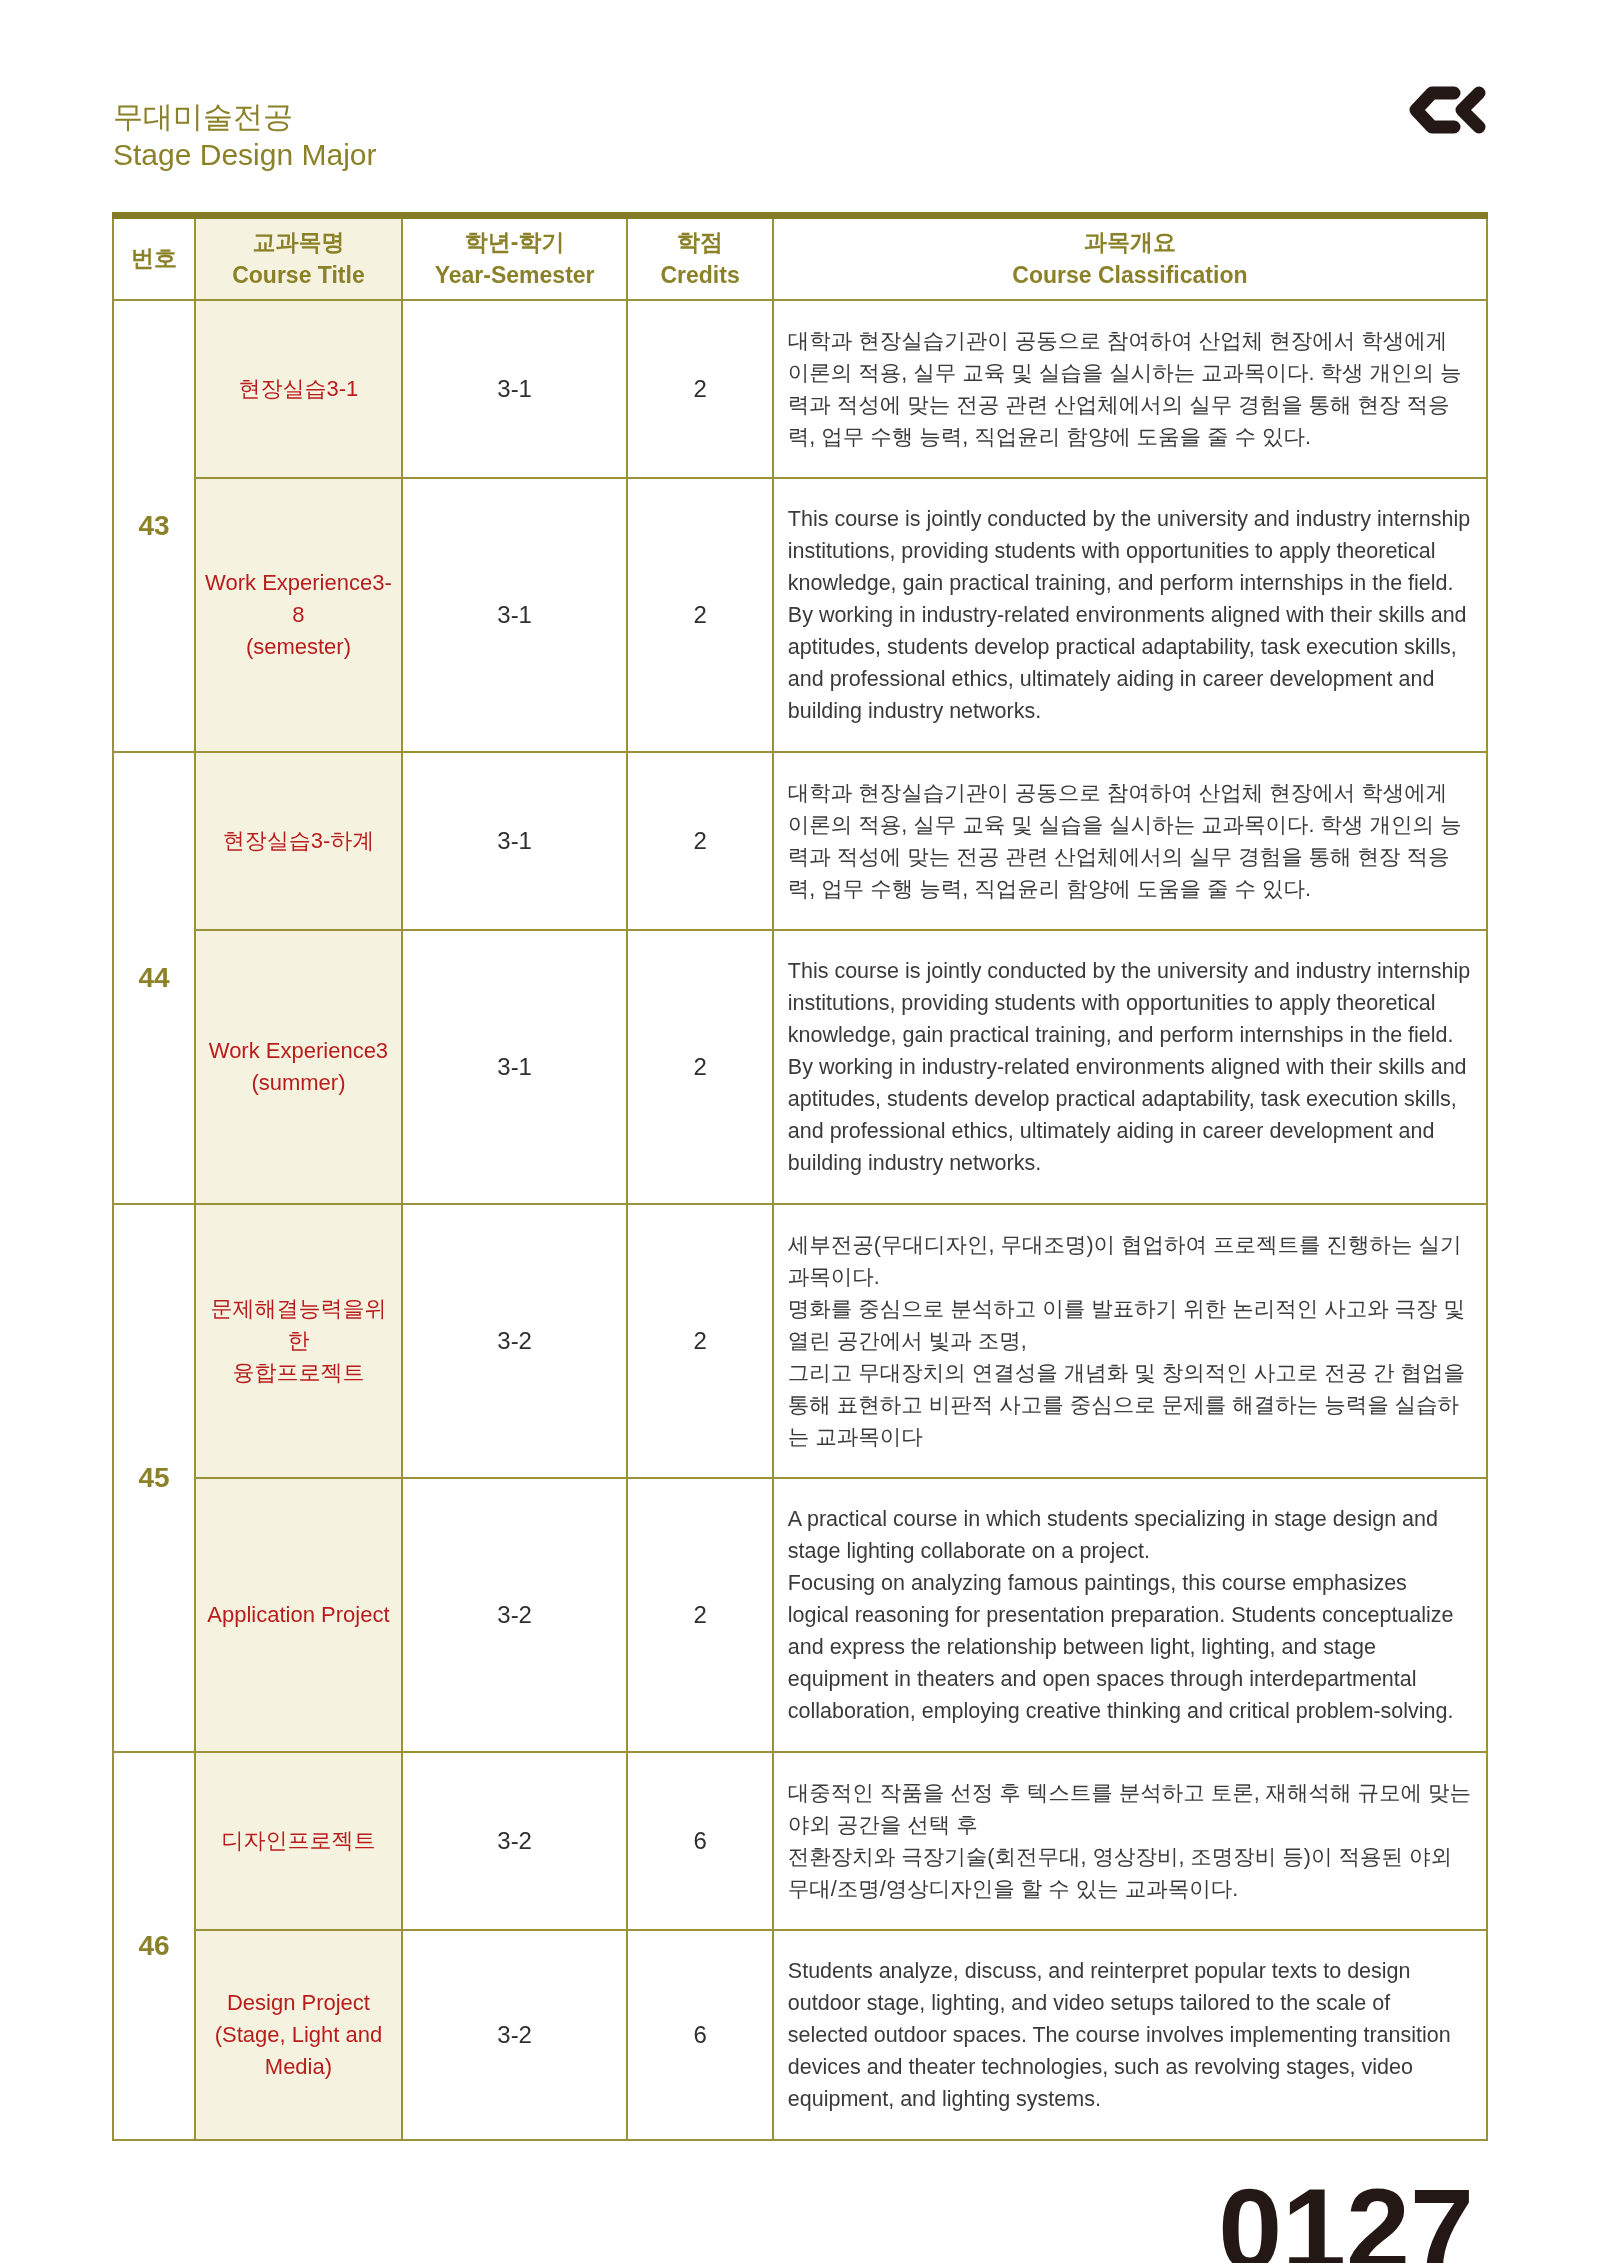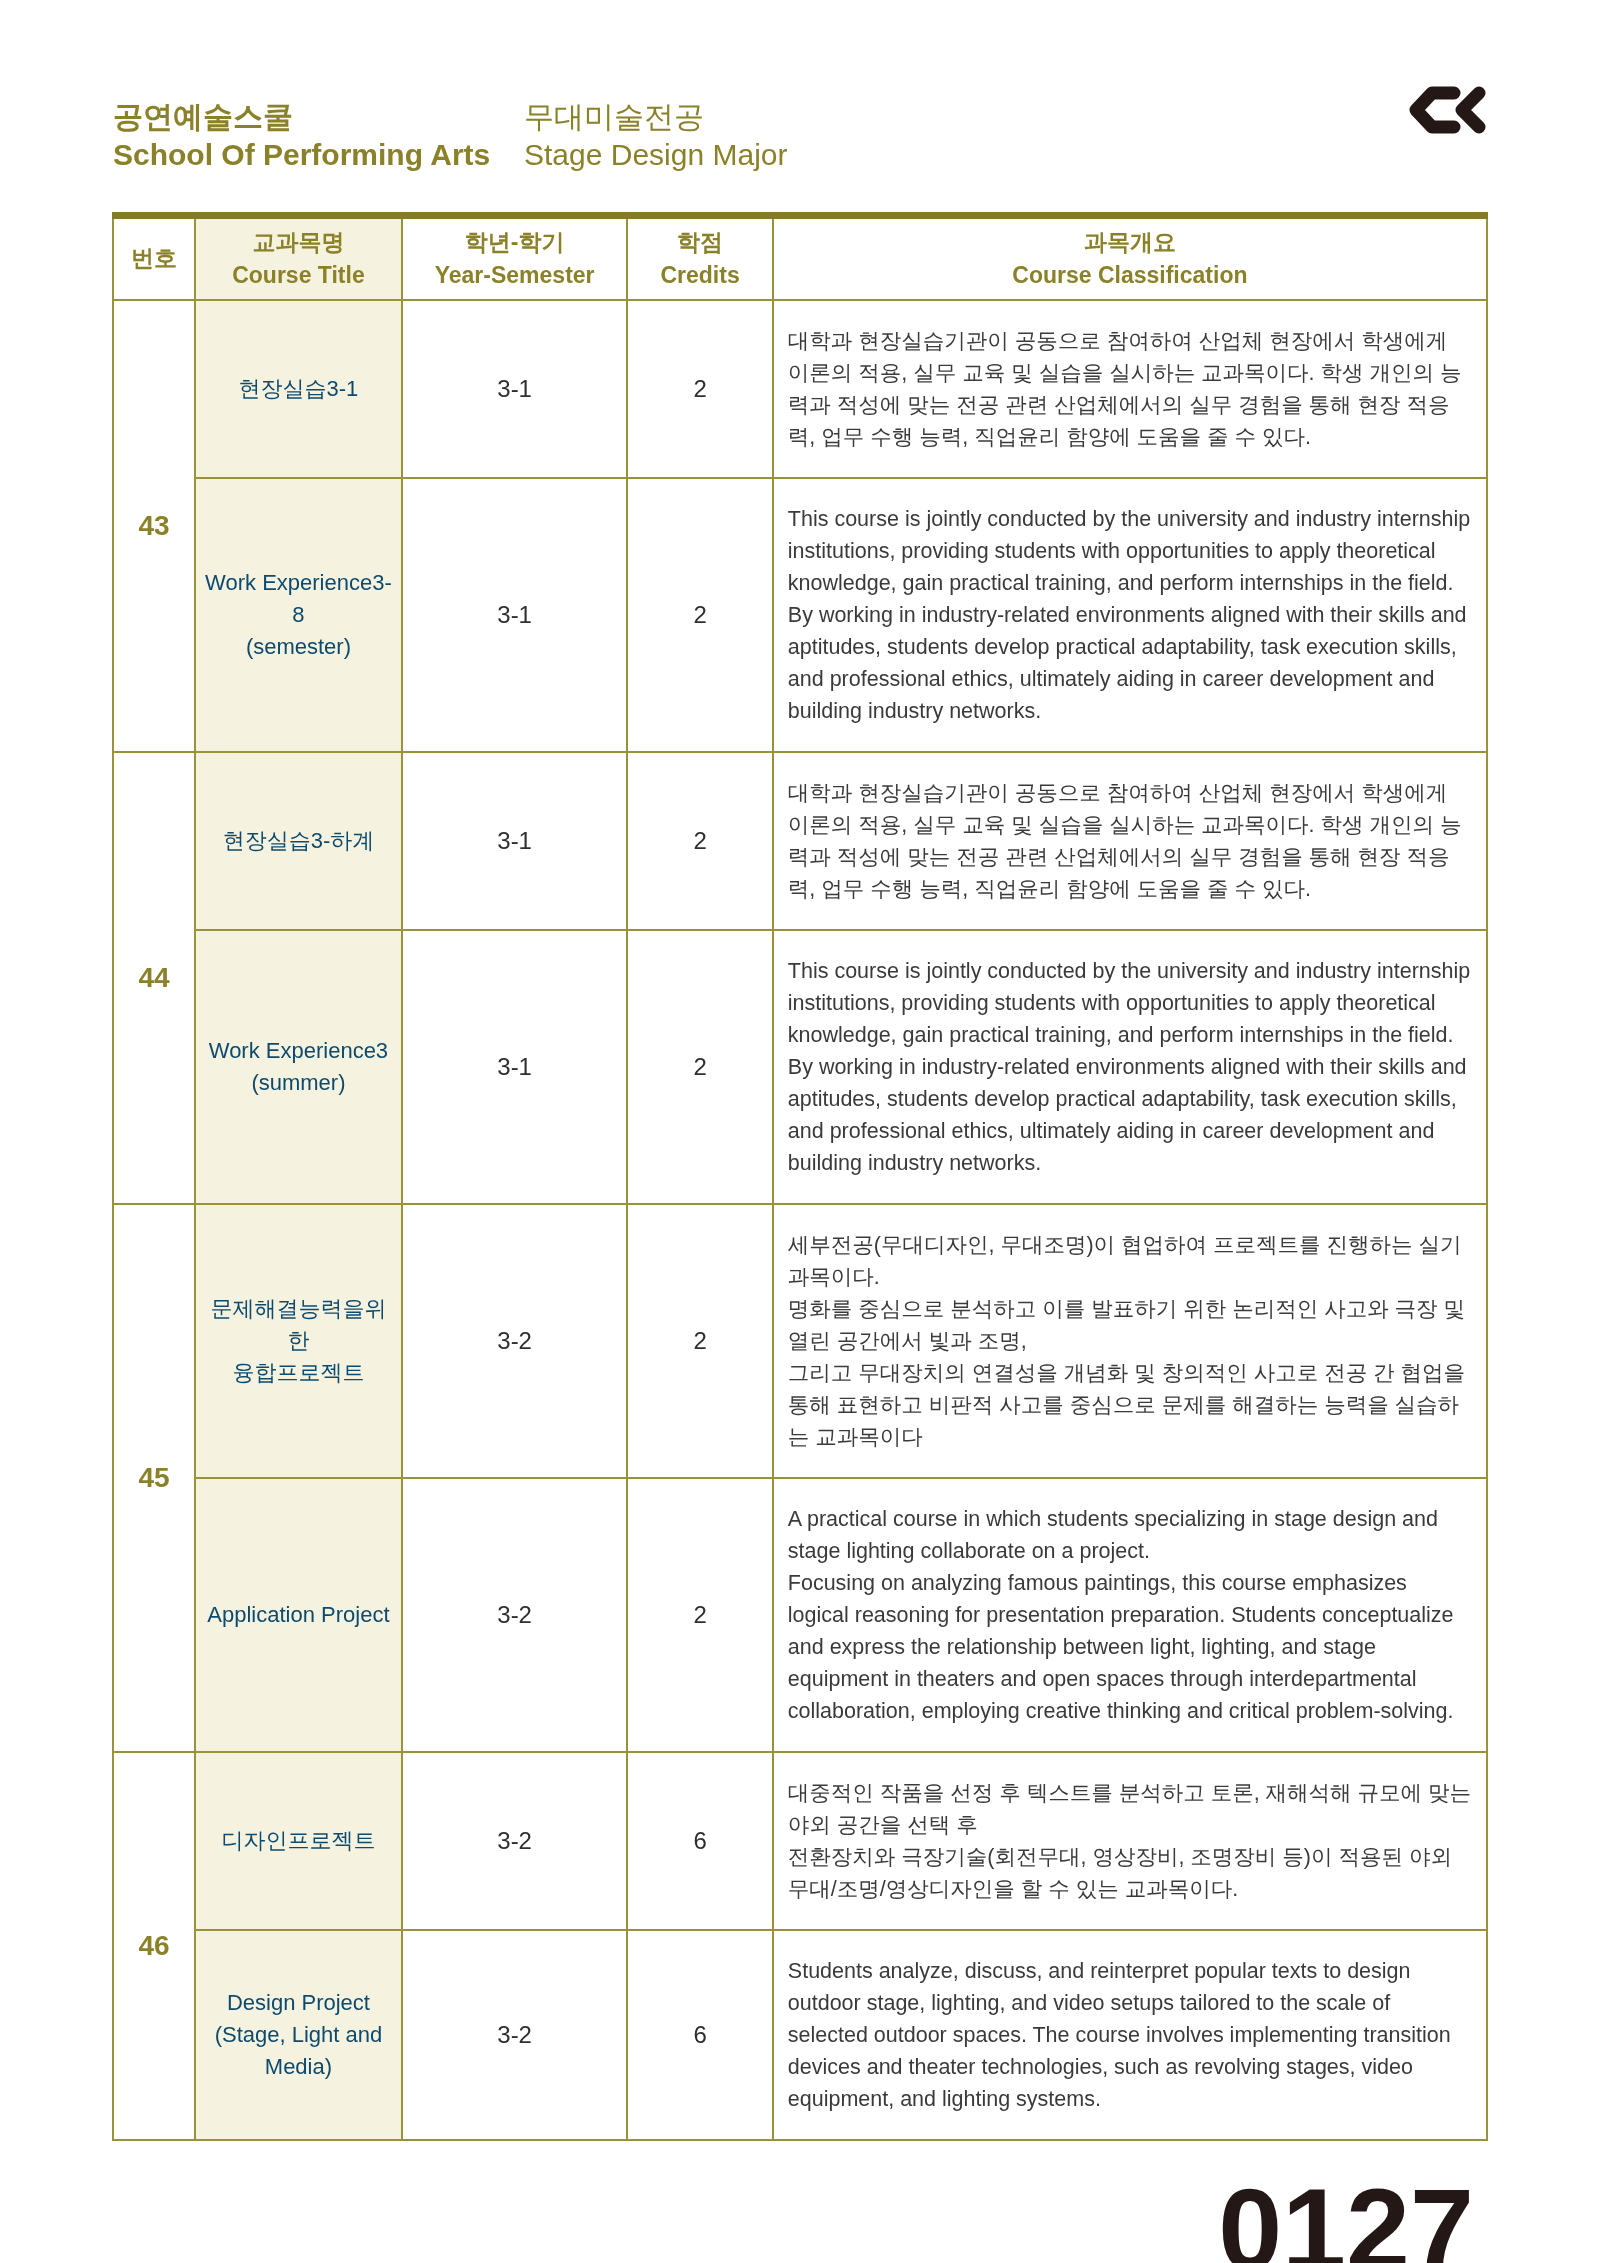--- a/index.html
+++ b/index.html
@@ -53,21 +53,21 @@
   .col-num{width:80px;}
   .col-title{width:202px;margin-left:36px;}
   .col-sem{width:220px;}
   .col-cred{width:142px;}
   .col-desc{width:697px;}
   td.col-num{
     color:var(--accent);font-size:28px;font-weight:bold;background:#fff;
   }
   td.col-title{
     background:var(--cream);
-    font-size:22px;line-height:32px;color:#0c4a6e;
+    font-size:22px;line-height:32px;color:#b91c1c;
     white-space:pre-line;
   }
   td.col-sem,td.col-cred{font-size:24px;color:#2f2f2f;background:#fff;margin-top:48px;}
   td.col-desc{
     text-align:left;font-size:21.5px;line-height:32px;color:#3a3a3a;
     padding:24px 14px;white-space:pre-line;background:#fff;
   }
   
   .page-number{
     position:absolute;top:2172px;right:126px;
@@ -75,24 +75,20 @@
     letter-spacing:0;color:var(--dark);
   }
 </style>
 </head>
 <body>
 
 <div class="page">
 
   <div class="doc-header">
     <div class="titles">
-      <div class="title-block school-block">
-        <div>공연예술스쿨</div>
-        <div>School Of Performing Arts</div>
-      </div>
       <div class="title-block major-block">
         <div>무대미술전공</div>
         <div>Stage Design Major</div>
       </div>
     </div>
     <svg class="logo" viewBox="0 0 80 48" aria-hidden="true">
       <polyline points="45,7 23,7 7,24 23,41 45,41" fill="none" stroke="#231815" stroke-width="13" stroke-linejoin="round" stroke-linecap="round"></polyline>
       <polyline points="70,7 53,24 70,41" fill="none" stroke="#231815" stroke-width="13" stroke-linejoin="round" stroke-linecap="round"></polyline>
     </svg>
   </div>

